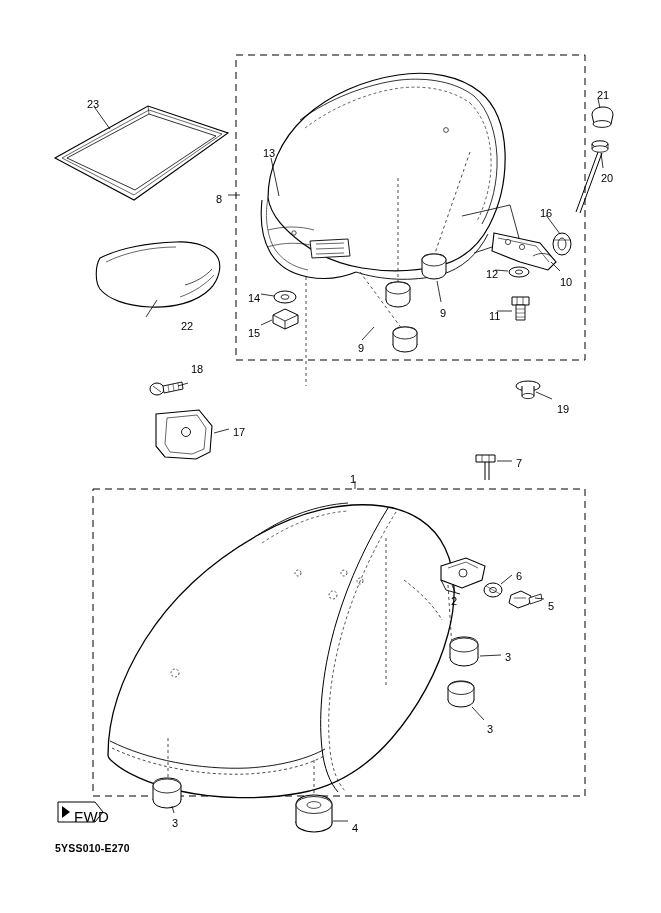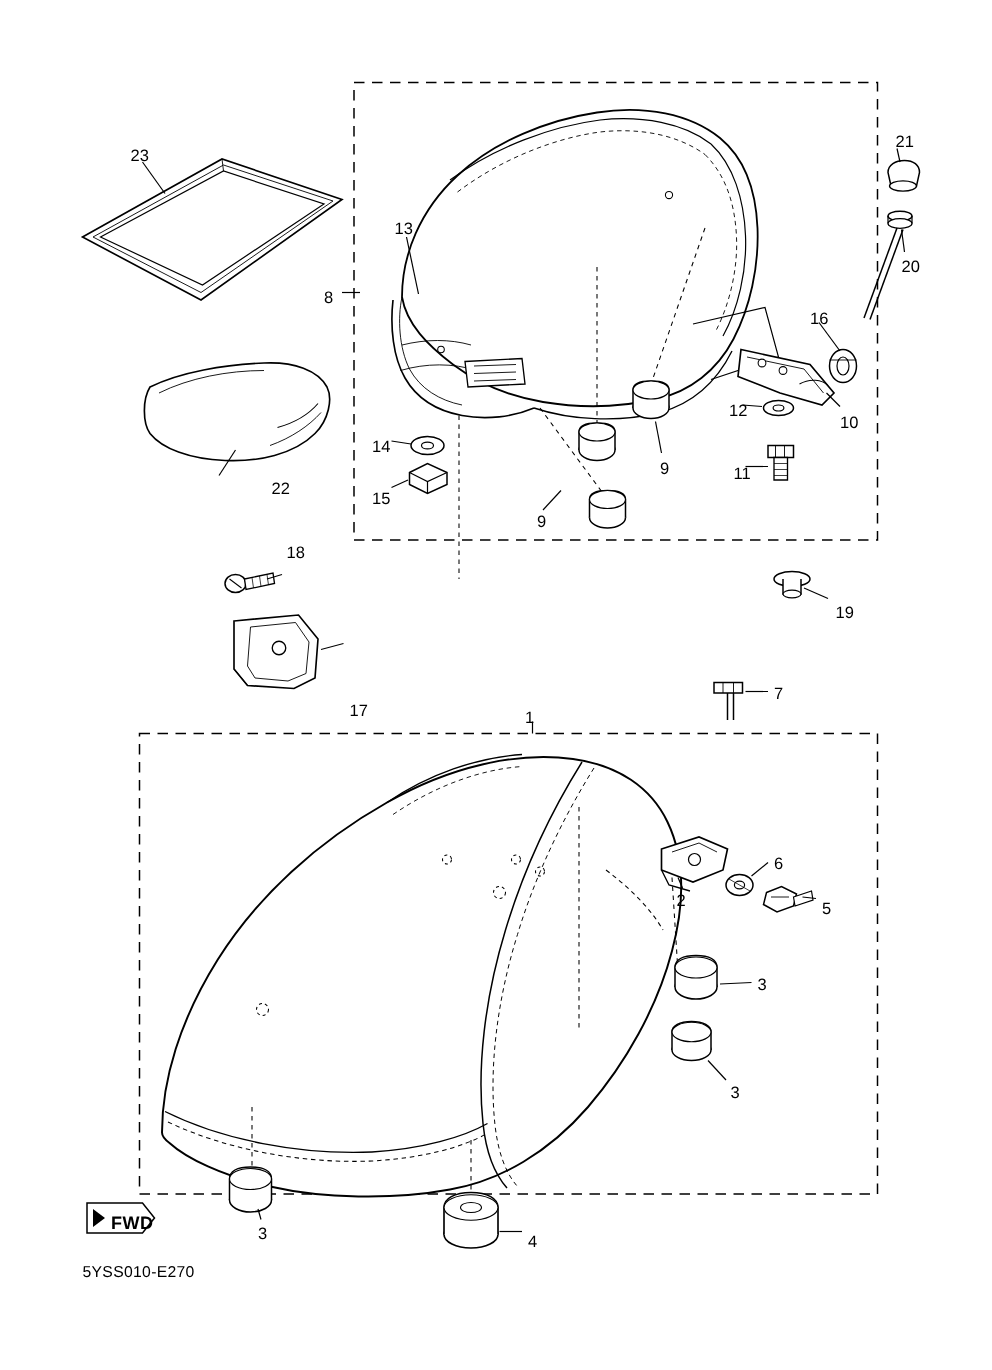--- a/index.html
+++ b/index.html
@@ -35,22 +35,22 @@
   .diagram-code {
     position: absolute;
     font-family: "Liberation Sans", sans-serif;
     font-size: 10.5px;
     color: #000000;
     letter-spacing: 0.2px;
   }
   .fwd-label {
     position: absolute;
     font-family: "Liberation Sans", sans-serif;
-    font-size: 12px;
-    font-weight: bold;
+    font-size: 15px;
+    font-weight: normal;
     color: #000000;
     letter-spacing: 0.3px;
   }
 </style>
 </head>
 <body>
 
 <div id="page">
 
   <svg id="diagram-svg" viewBox="0 0 661 913">
@@ -311,41 +311,41 @@
       <g>
         <path d="M58,802 L95,802 L103,812 L95,822 L58,822 Z" fill="#ffffff" stroke="#000000" stroke-width="1"></path>
         <path d="M62,806 L70,812 L62,818 Z" fill="#000000" stroke="none"></path>
       </g>
 
     </g>
   </svg>
 
   <div class="fwd-label" style="left:74px; top:808px;">FWD</div>
 
-  <div class="diagram-code" style="left:55px; top:842px;">5YSS010-E270</div>
+  <div class="diagram-code" style="left:55px; top:842px;font-weight:bold;">5YSS010-E270</div>
 
   <div class="callout" style="left:350px; top:474px;">1</div>
   <div class="callout" style="left:216px; top:194px;">8</div>
 
   <div class="callout" style="left:87px; top:99px;">23</div>
   <div class="callout" style="left:141px; top:321px;margin-left:40px;">22</div>
   <div class="callout" style="left:263px; top:148px;">13</div>
   <div class="callout" style="left:248px; top:293px;">14</div>
   <div class="callout" style="left:248px; top:328px;">15</div>
   <div class="callout" style="left:358px; top:343px;">9</div>
   <div class="callout" style="left:440px; top:308px;">9</div>
   <div class="callout" style="left:489px; top:311px;">11</div>
   <div class="callout" style="left:486px; top:269px;text-align:center;">12</div>
   <div class="callout" style="left:540px; top:208px;">16</div>
   <div class="callout" style="left:560px; top:277px;">10</div>
   <div class="callout" style="left:597px; top:90px;">21</div>
   <div class="callout" style="left:601px; top:173px;">20</div>
   <div class="callout" style="left:557px; top:404px;">19</div>
   <div class="callout" style="left:191px; top:364px;">18</div>
-  <div class="callout" style="left:233px; top:427px;margin-top:42px;">17</div>
+  <div class="callout" style="left:233px; top:427px;">17</div>
   <div class="callout" style="left:516px; top:458px;">7</div>
   <div class="callout" style="left:516px; top:571px;">6</div>
   <div class="callout" style="left:548px; top:601px;">5</div>
   <div class="callout" style="left:451px; top:596px;">2</div>
   <div class="callout" style="left:505px; top:652px;">3</div>
   <div class="callout" style="left:487px; top:724px;">3</div>
   <div class="callout" style="left:172px; top:818px;">3</div>
   <div class="callout" style="left:352px; top:823px;">4</div>
 
 </div>

